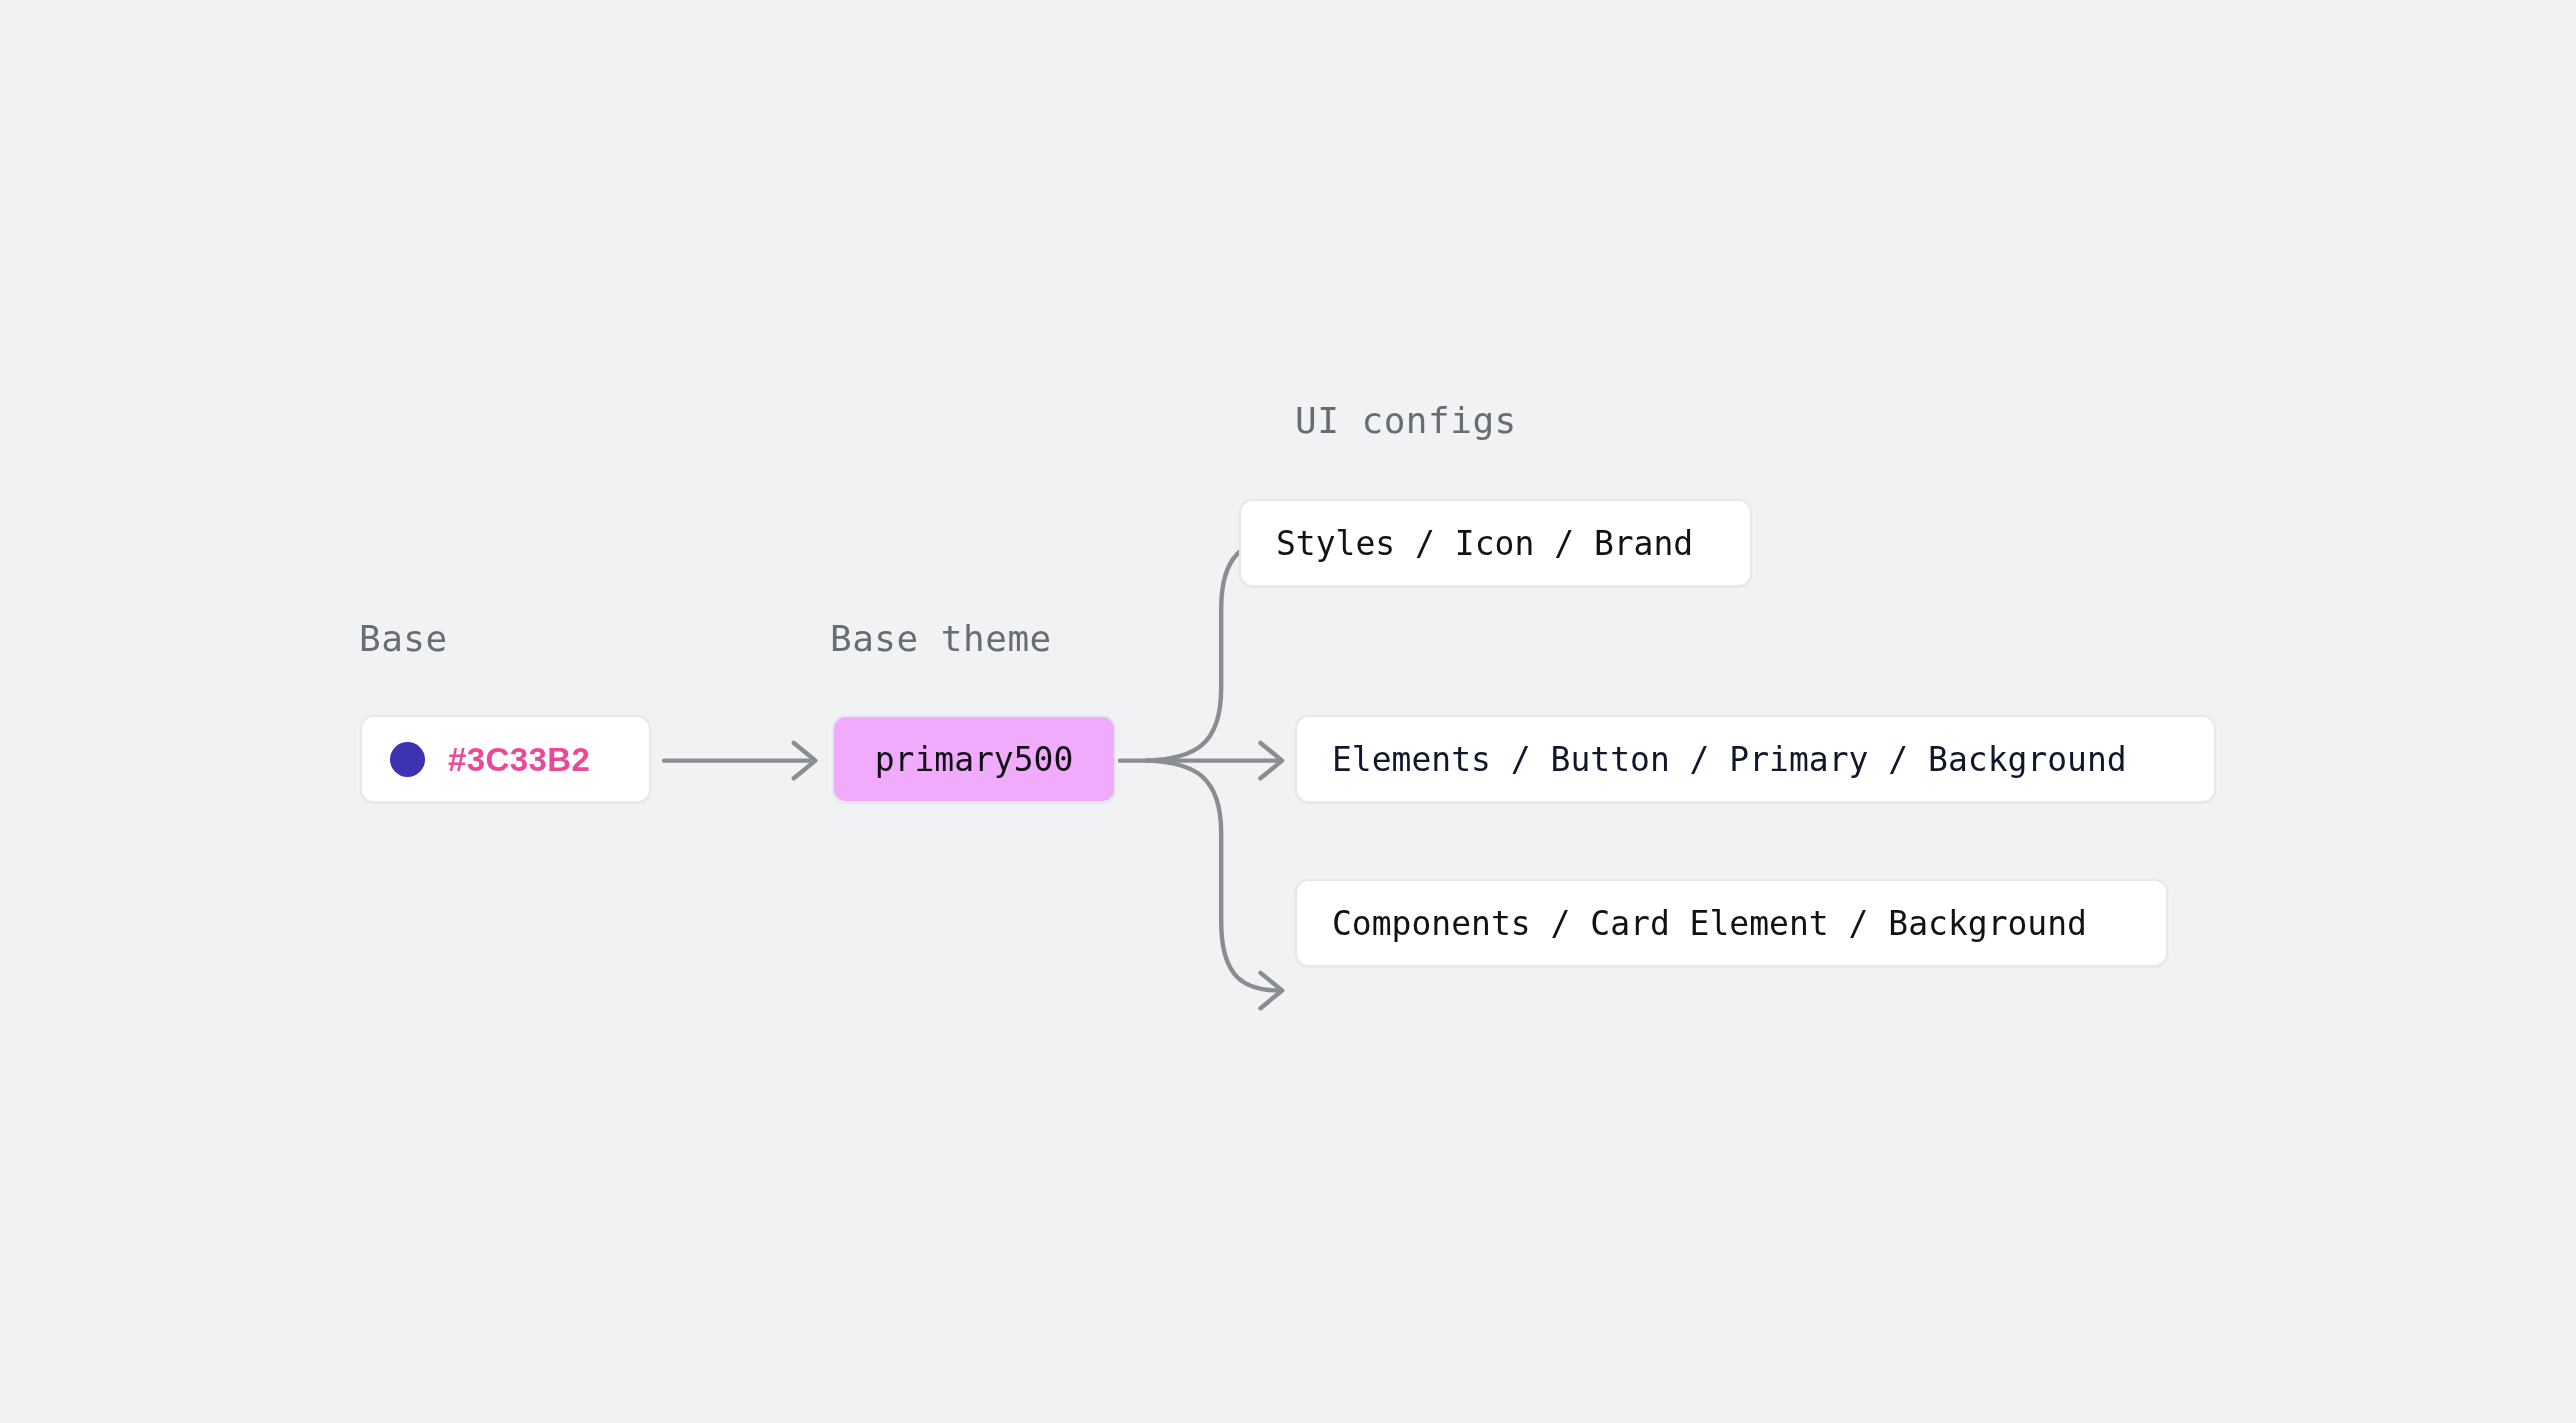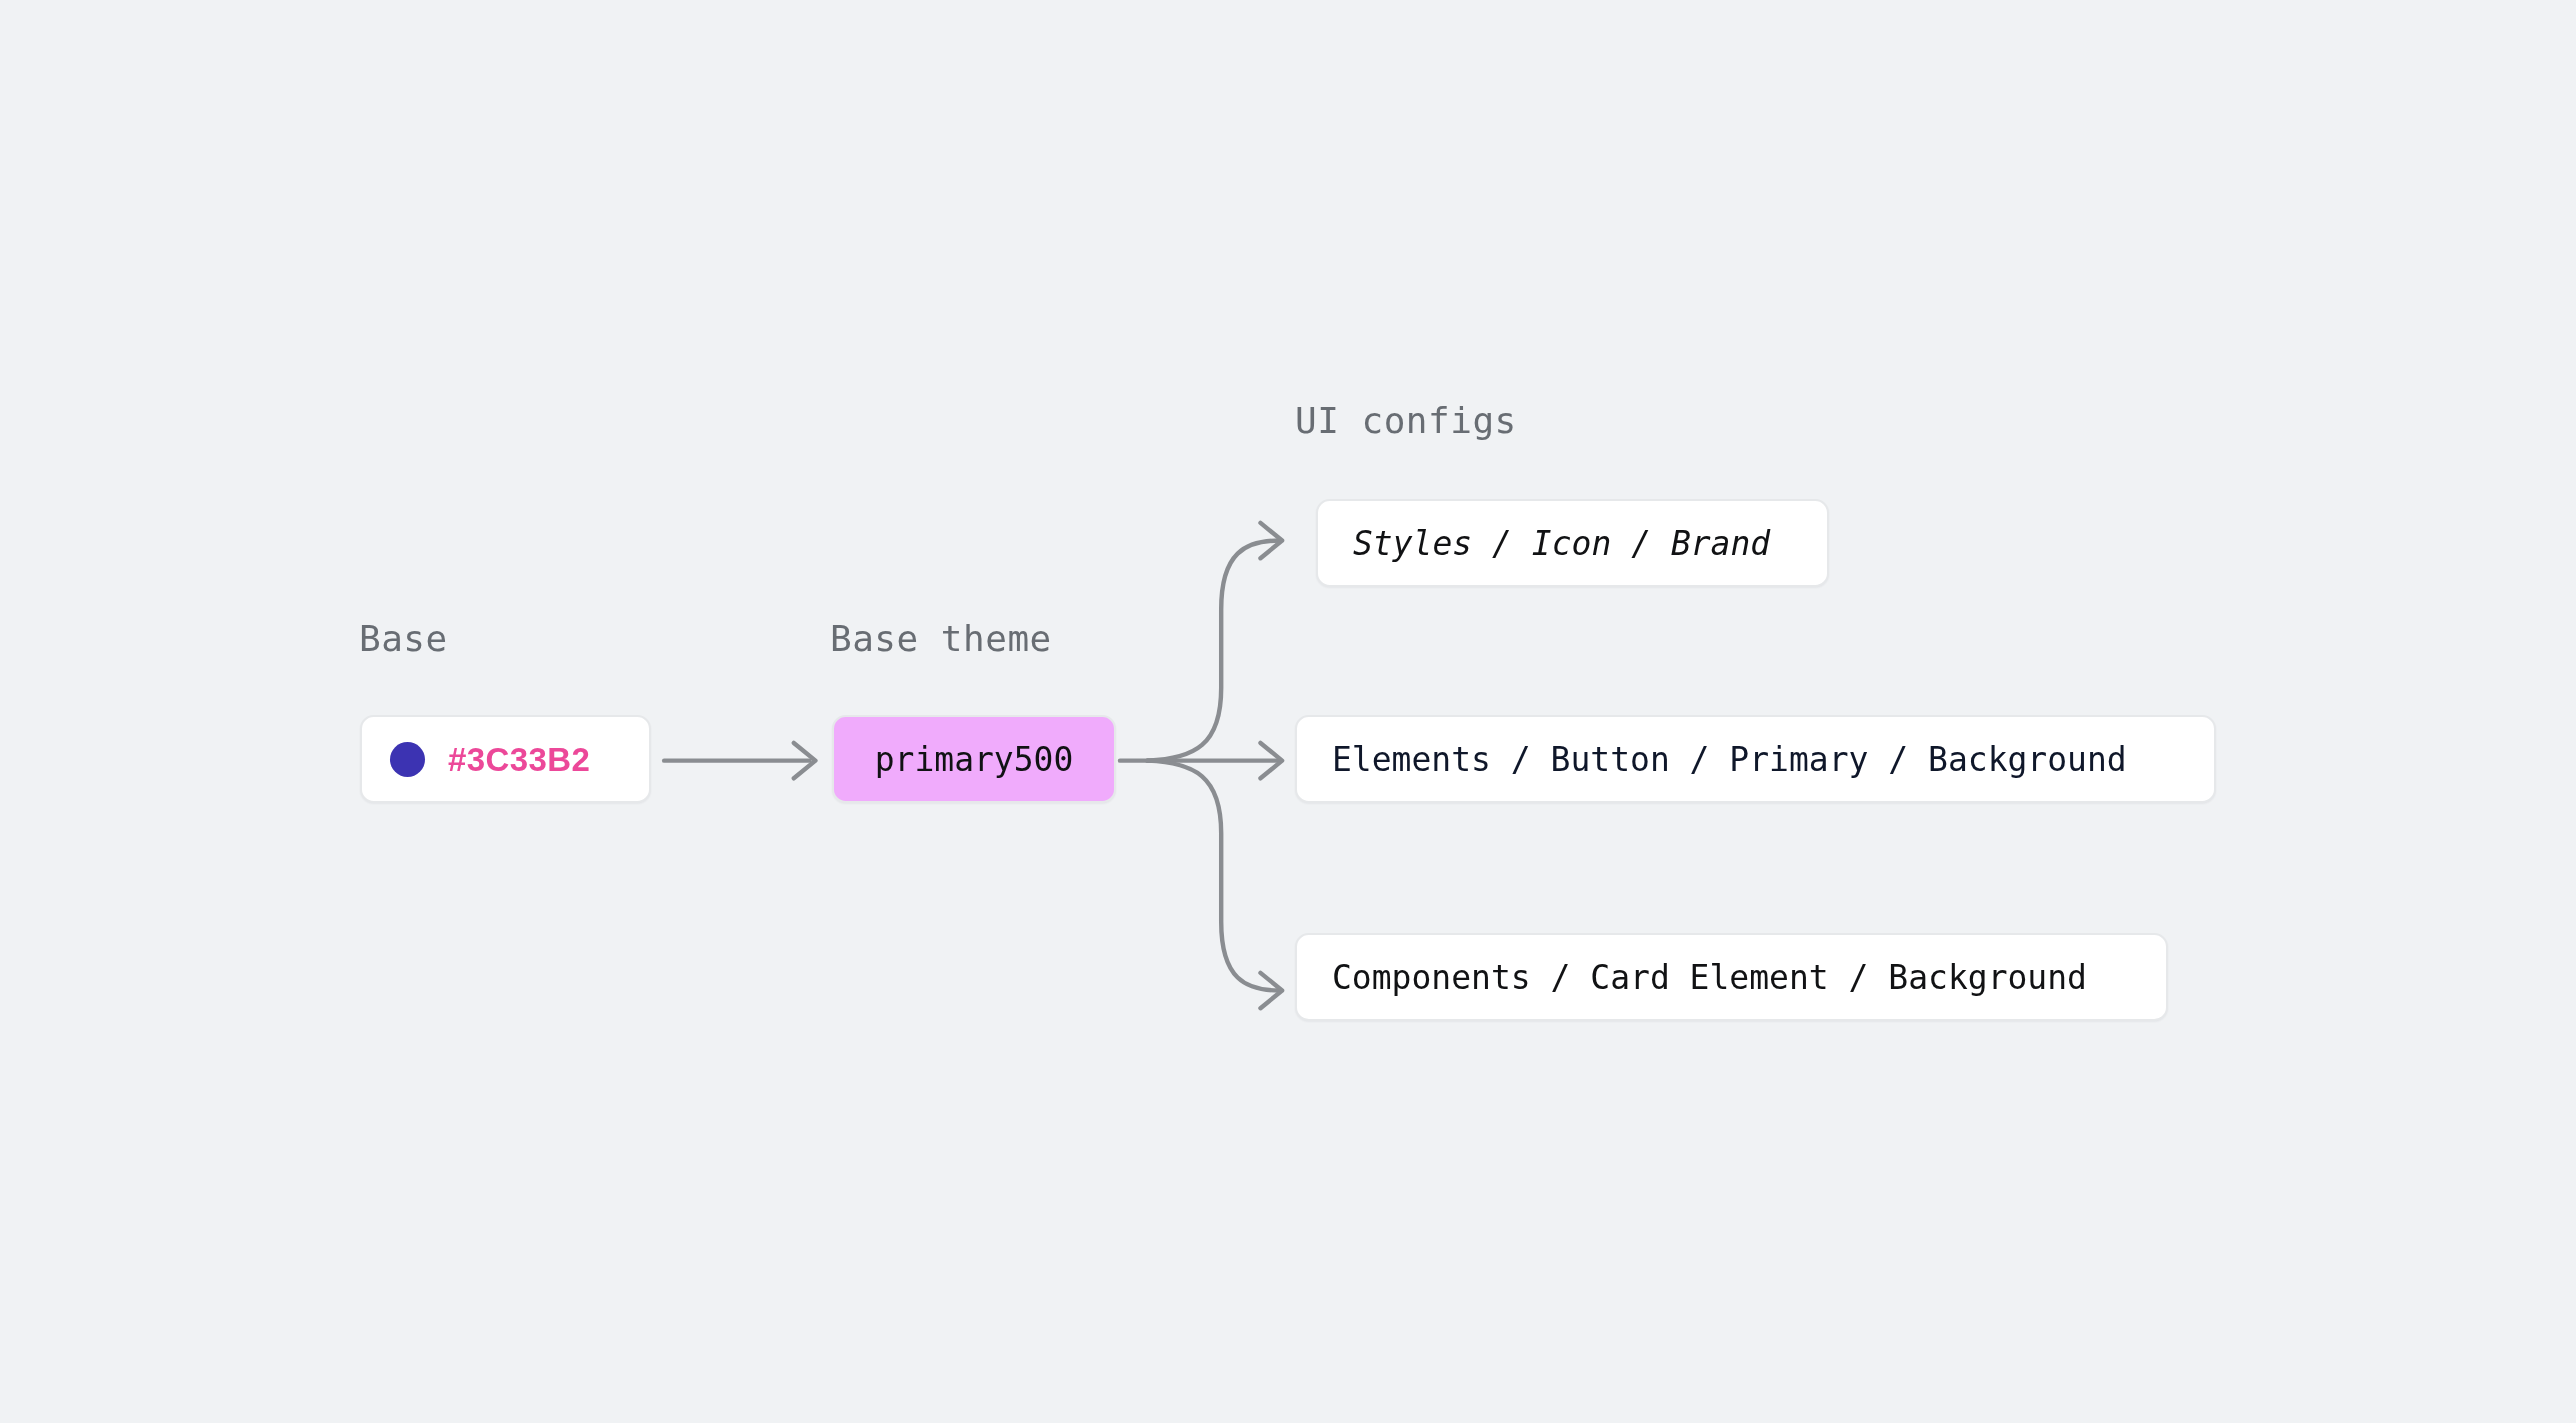--- a/index.html
+++ b/index.html
@@ -82,35 +82,34 @@
   
   #node-base {
     left: 832px;
     top: 715px;
     width: 284px;
     justify-content: center;
   }
 
   
   #node-cfg-0 {
-    left: 1316px;
+    left: 1239px;
     top: 499px;
     width: 513px;
     padding-left: 35px;
-    font-style: italic;
   }
   #node-cfg-1 {
     left: 1295px;
     top: 715px;
     width: 921px;
     padding-left: 35px;
   }
   #node-cfg-2 {
     left: 1295px;
-    top: 933px;
+    top: 879px;
     width: 873px;
     padding-left: 35px;
   }
 
   
   #label-value   { left: 359px;  top: 621px; }
   #label-base    { left: 830px;  top: 621px; }
   #label-configs { left: 1295px; top: 403px; }
 </style>
 </head>

